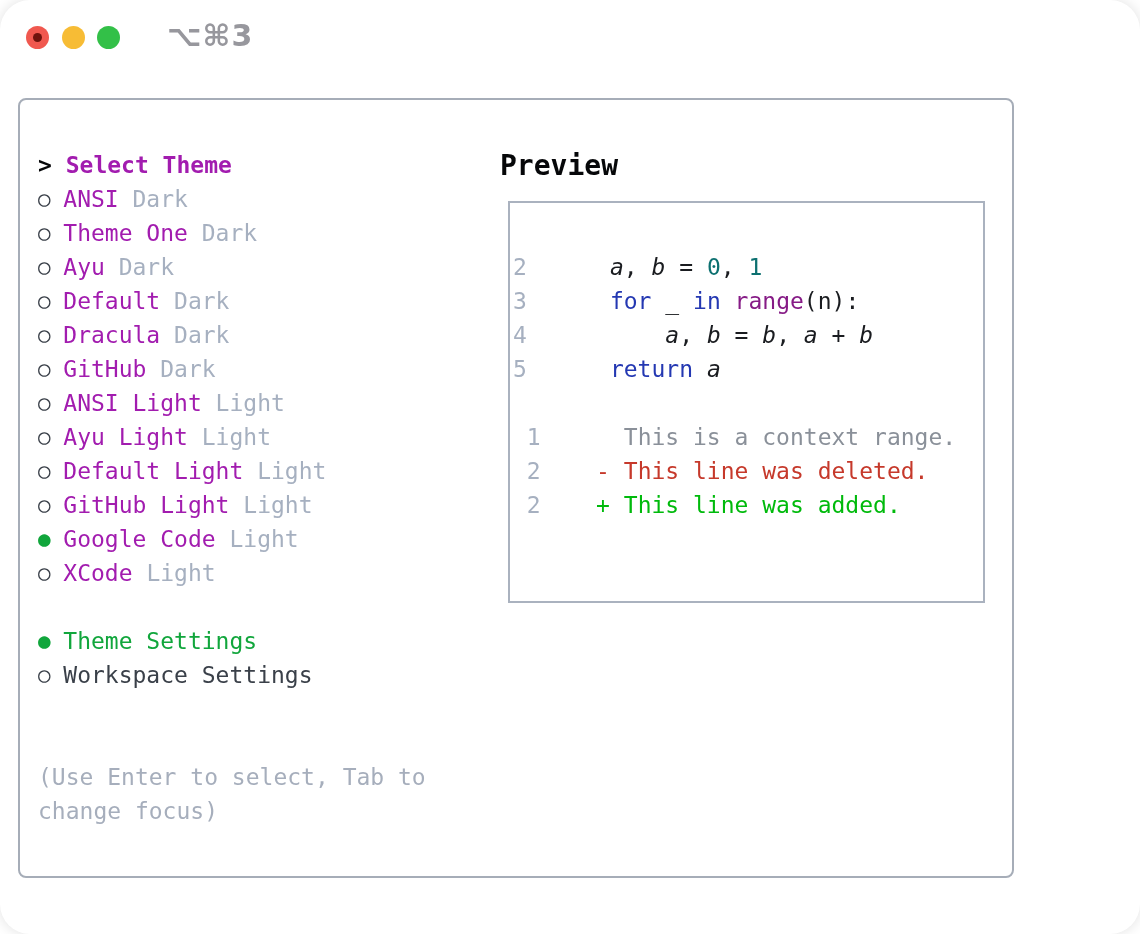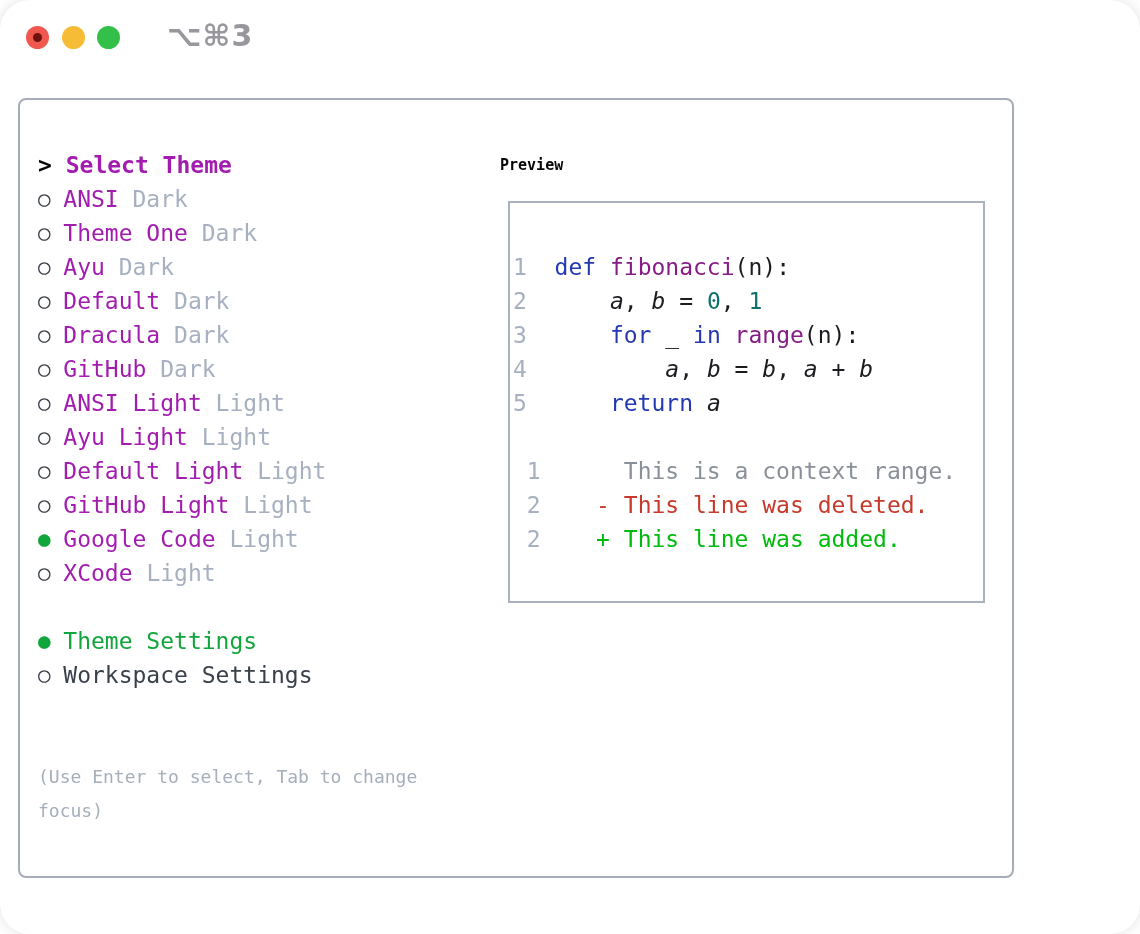--- a/index.html
+++ b/index.html
@@ -39,27 +39,27 @@
   .row { height: 34px; display: flex; align-items: center; font-size: 23px; color: #3A4049; white-space: pre; }
   .row .marker { display: inline-block; width: 2ch; font-size: 21px; color: #3A4049; }
   .row.header, .row.header .marker { font-weight: 700; color: #060709; font-size: 23px; }
   .row.sel .marker, .row.sel .tname, .row.sel .olabel { color: #11A63C; }
   .tname { color: #a21caf; }
   .row.sel .tname { color: #a21caf; }
   .variant { color: #A6B0C0; margin-left: 1ch; }
   .blank-row { height: 34px; }
   .help {
     position: absolute; left: 38px; top: 760px; width: 445px;
-    font-size: 18px; line-height: 34px; color: #A6AEBC;
+    font-size: 23px; line-height: 34px; color: #A6AEBC;
   }
   
   .preview-title {
     position: absolute; left: 500px; top: 148px; height: 34px;
     display: flex; align-items: center;
-    font-size: 15px; font-weight: 700; color: #060709;
+    font-size: 28px; font-weight: 700; color: #060709;
   }
   .pane {
     position: absolute; left: 508px; top: 201px;
     width: 477px; height: 402px;
     border: 2px solid #AAB2BF;
     padding: 47px 4px 0 3px;
     overflow: hidden; background: #fff;
   }
   .pline { height: 34px; line-height: 34px; font-size: 23px; white-space: pre; color: #1A1C20; }
   .ln  { display: inline-block; width: 3ch; color: #A6B0C0; }
@@ -109,21 +109,20 @@
         <div class="row sel"><span class="marker">●</span><span class="olabel">Theme Settings</span></div>
         <div class="row"><span class="marker">○</span><span class="olabel">Workspace Settings</span></div>
       </div>
   </div>
 
   <div class="help">(Use Enter to select, Tab to change focus)</div>
 
   <div class="preview-title">Preview</div>
   <div class="pane">
     <div id="code-block">
-        <div class="pline"><span class="ln">1</span><span class="tok kw">def</span><span class="tok pl"> </span><span class="tok fn">fibonacci</span><span class="tok pl">(</span><span class="tok pl">n</span><span class="tok pl">):</span></div>
         <div class="pline"><span class="ln">2</span><span class="tok pl">    </span><span class="tok var">a</span><span class="tok pl">, </span><span class="tok var">b</span><span class="tok pl"> = </span><span class="tok num">0</span><span class="tok pl">, </span><span class="tok num">1</span></div>
         <div class="pline"><span class="ln">3</span><span class="tok pl">    </span><span class="tok kw">for</span><span class="tok pl"> </span><span class="tok pl">_</span><span class="tok pl"> </span><span class="tok kw">in</span><span class="tok pl"> </span><span class="tok fn">range</span><span class="tok pl">(n):</span></div>
         <div class="pline"><span class="ln">4</span><span class="tok pl">        </span><span class="tok var">a</span><span class="tok pl">, </span><span class="tok var">b</span><span class="tok pl"> = </span><span class="tok var">b</span><span class="tok pl">, </span><span class="tok var">a</span><span class="tok pl"> + </span><span class="tok var">b</span></div>
         <div class="pline"><span class="ln">5</span><span class="tok pl">    </span><span class="tok kw">return</span><span class="tok pl"> </span><span class="tok var">a</span></div>
       </div>
     <div class="blank-row"></div>
     <div id="diff-block">
         <div class="pline"><span class="ln dln">1</span><span class="d-ctx">  </span><span class="d-ctx">This is a context range.</span></div>
         <div class="pline"><span class="ln dln">2</span><span class="d-del">- </span><span class="d-del">This line was deleted.</span></div>
         <div class="pline"><span class="ln dln">2</span><span class="d-add">+ </span><span class="d-add">This line was added.</span></div>

